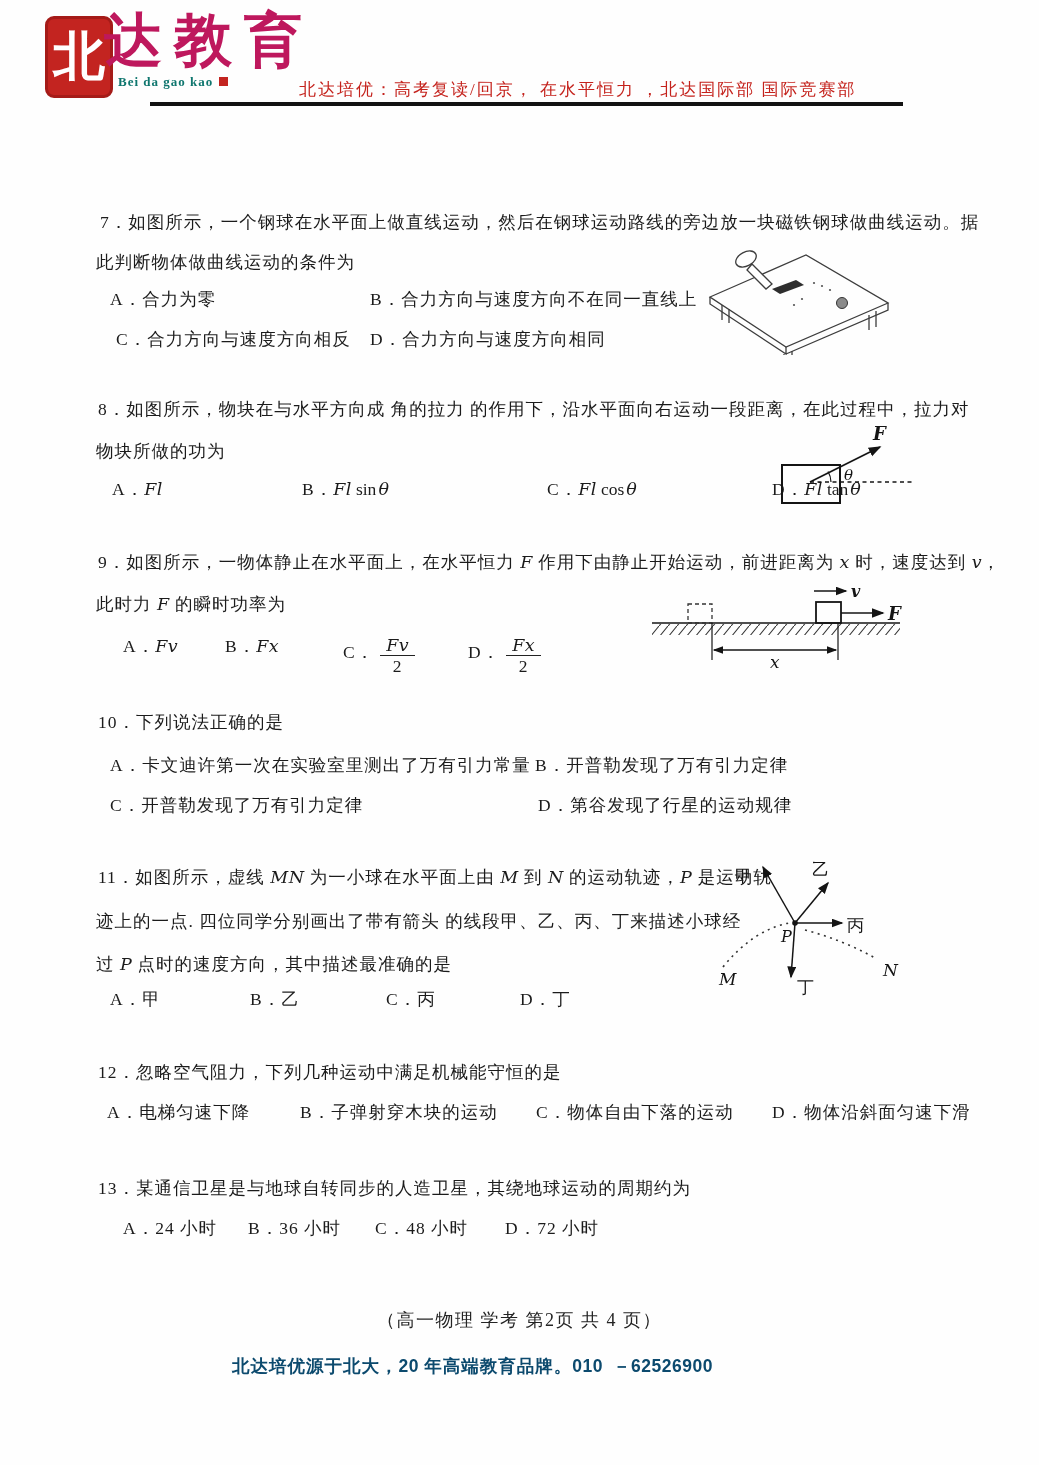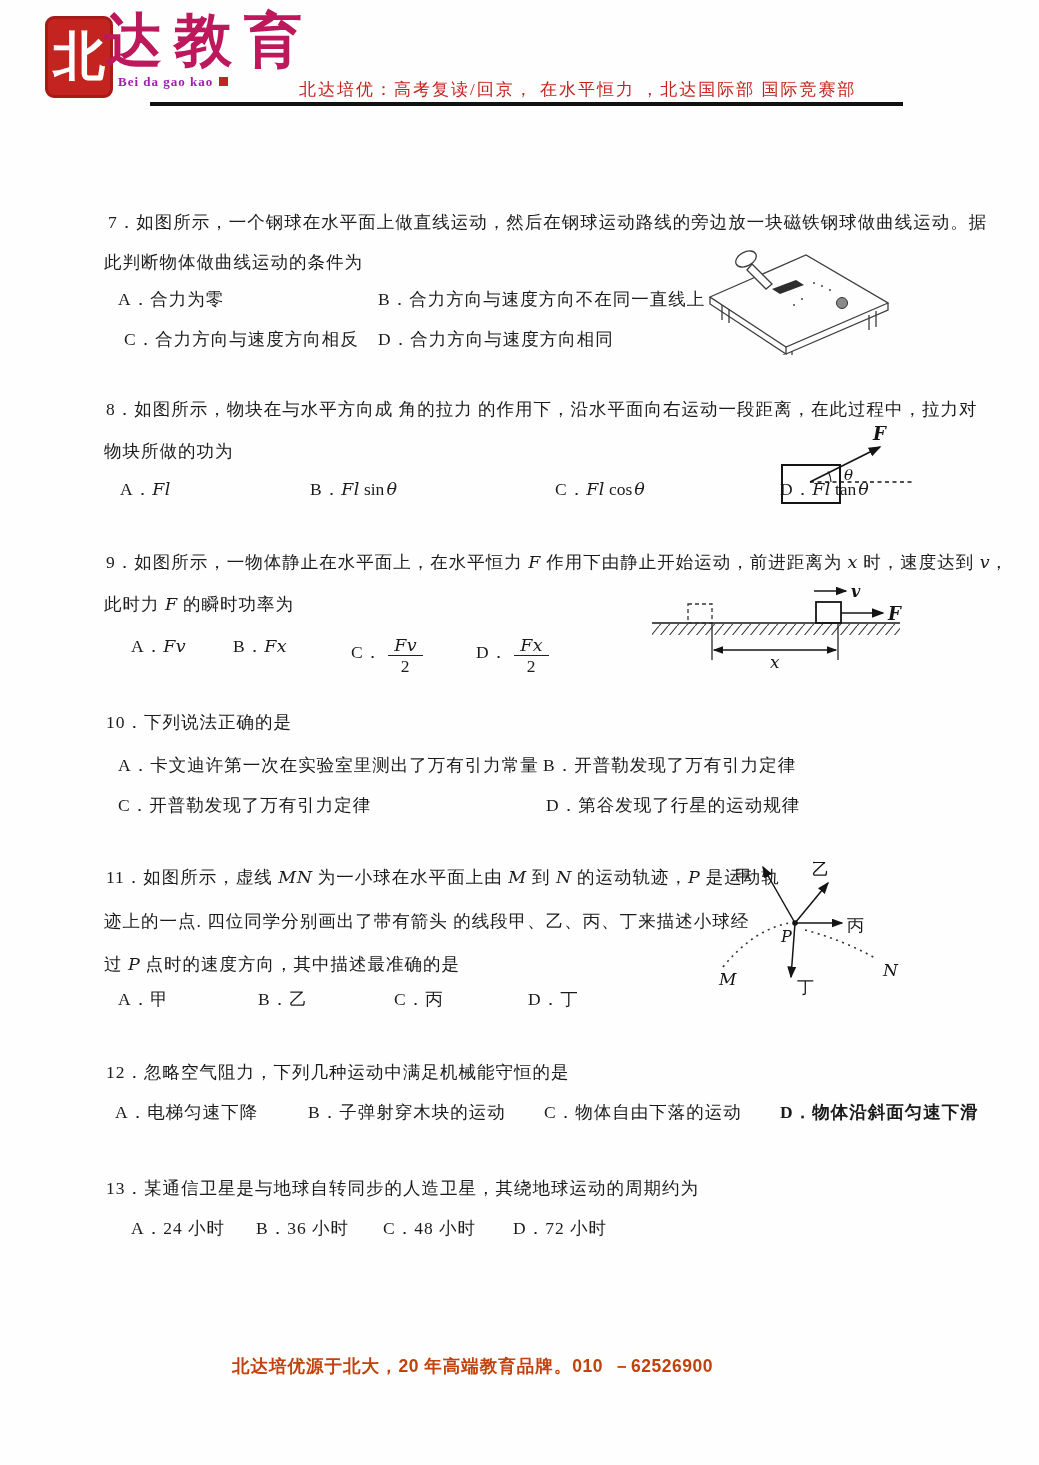--- a/index.html
+++ b/index.html
@@ -1,44 +1,44 @@
 <!DOCTYPE html>
 <html><head>
 <meta charset="utf-8">
 <style>
   html,body { margin:0; padding:0; background:#ffffff; }
   .page {
     position:relative; width:1039px; height:1465px; background:#fefefe;
     font-family:"Liberation Serif","DejaVu Serif",serif; color:#1b1b1b; overflow:hidden;
   }
-  .t { position:absolute; white-space:nowrap; font-size:17.5px; line-height:1.25; letter-spacing:1px;margin-left:8px; }
+  .t { position:absolute; white-space:nowrap; font-size:17.5px; line-height:1.25; letter-spacing:1px; }
   .cont { letter-spacing:1px; }
   .m { font-style:italic; font-family:"DejaVu Serif","Liberation Serif",serif; letter-spacing:0.5px; }
   .fn { margin-left:4px; letter-spacing:0; }
   .f2 { margin-left:2px; }
   .frac { display:inline-block; text-align:center; vertical-align:-14px; line-height:1.05; margin-left:6px; }
   .frac .num { display:block; padding:0 6px 1px; border-bottom:1.6px solid #222; }
   .frac .den { display:block; padding-top:1px; }
   
   .seal {
     position:absolute; left:45px; top:16px; width:62px; height:76px; background:#c32420;
     border:3px solid #a51b18; border-radius:9px; display:flex; align-items:center; justify-content:center;
     color:#fff; font-weight:bold; font-size:52px; font-family:"Liberation Serif",serif;
   }
   .brand {
     position:absolute; left:104px; top:2px; color:#be185d; font-weight:bold; font-size:58px;
     letter-spacing:12px; font-family:"Liberation Serif",serif;
   }
-  .subbrand { position:absolute; left:118px; top:74px; font-size:13px; font-weight:bold; color:#a21caf; letter-spacing:1px; }
+  .subbrand { position:absolute; left:118px; top:74px; font-size:13px; font-weight:bold; color:#0f766e; letter-spacing:1px; }
   .redsq { display:inline-block; width:9px; height:9px; background:#c32420; margin-left:6px; }
   .tagline { position:absolute; left:299px; top:78px; color:#c4221c; font-size:17px; letter-spacing:2px; }
   .rule { position:absolute; left:150px; top:102px; width:753px; height:3.5px; background:#121212; }
   
   .pageinfo { position:absolute; left:0; right:0; top:1308px; text-align:center; font-size:18px; letter-spacing:1.5px; color:#242424; }
-  .brandline { position:absolute; left:232px; top:1354px; font-size:17.5px; color:#c2410c; font-weight:bold; letter-spacing:1px; white-space:nowrap; }
+  .brandline { position:absolute; left:232px; top:1354px; font-size:17.5px; color:#0c4a6e; font-weight:bold; letter-spacing:1px; white-space:nowrap; }
   .brandline .dig { font-family:"Liberation Sans","DejaVu Sans",sans-serif; font-weight:bold; letter-spacing:0.5px; }
   .brandline .gap { margin-left:10px; }
   .fig { position:absolute; }
   svg text { font-family:"DejaVu Serif","Liberation Serif",serif; fill:#141414; }
   svg .it { font-style:italic; }
 </style>
 </head>
 <body>
 
 <div class="page">
@@ -190,25 +190,26 @@
     <text x="94" y="141" font-size="17">丁</text>
     <text class="it" x="78" y="90" font-size="16">P</text>
     <text class="it" x="16" y="133" font-size="17">M</text>
     <text class="it" x="180" y="124" font-size="17">N</text>
   </svg>
 
   <div class="t" style="left:98px; top:1062px;">12．忽略空气阻力，下列几种运动中满足机械能守恒的是</div>
   <div class="t" style="left:107px; top:1102px;">A．电梯匀速下降</div>
   <div class="t" style="left:300px; top:1102px;">B．子弹射穿木块的运动</div>
   <div class="t" style="left:536px; top:1102px;">C．物体自由下落的运动</div>
-  <div class="t" style="left:772px; top:1102px;font-weight:bold;">D．物体沿斜面匀速下滑</div>
+  <div class="t" style="left:772px; top:1102px;">D．物体沿斜面匀速下滑</div>
 
   <div class="t" style="left:98px; top:1178px;">13．某通信卫星是与地球自转同步的人造卫星，其绕地球运动的周期约为</div>
   <div class="t" style="left:123px; top:1218px;">A．24 小时</div>
   <div class="t" style="left:248px; top:1218px;">B．36 小时</div>
   <div class="t" style="left:375px; top:1218px;">C．48 小时</div>
   <div class="t" style="left:505px; top:1218px;">D．72 小时</div>
 
+  <div class="pageinfo">（高一物理 学考 第2页 共 4 页）</div>
   <div class="brandline">
     <span>北达培优源于北大，</span><span class="dig">20</span><span> 年高端教育品牌。</span><span class="dig">010</span><span class="dig gap">－</span><span class="dig">62526900</span>
   </div>
 
 </div>
 
 </body></html>

